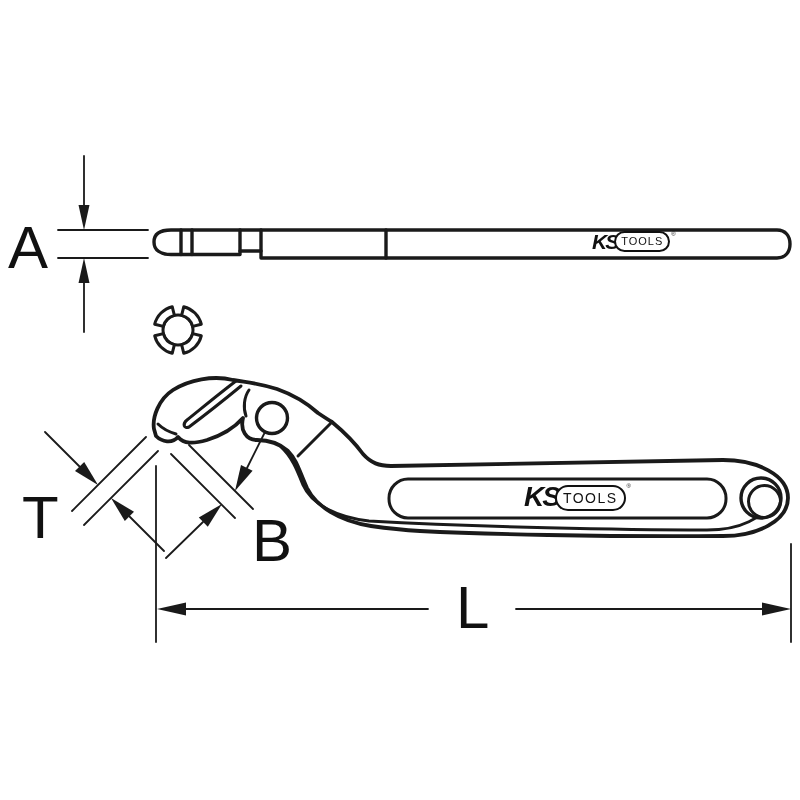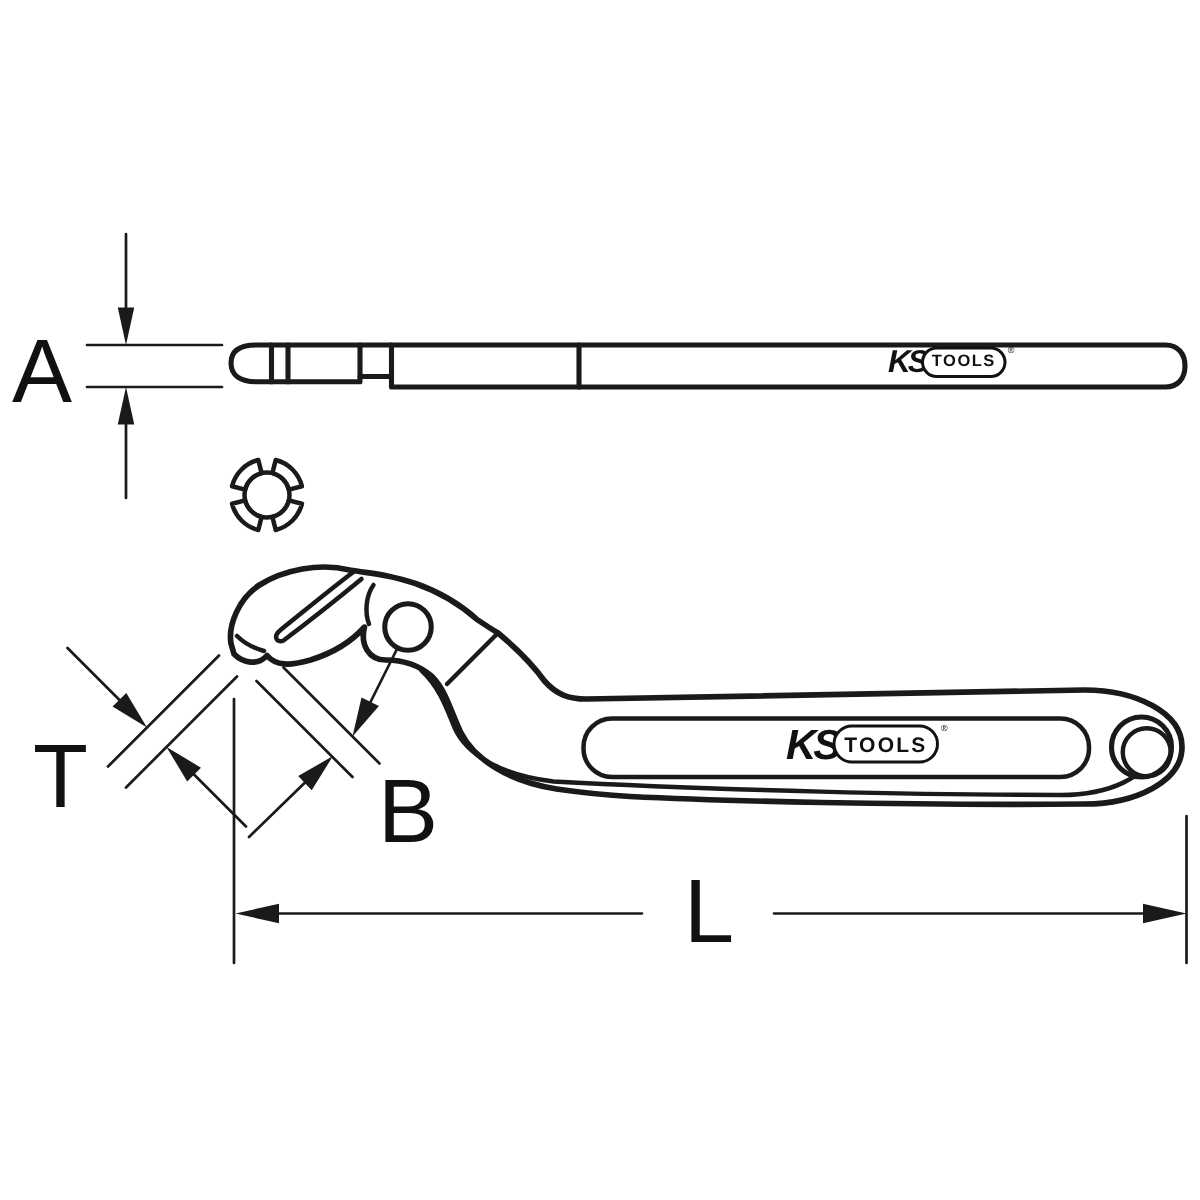--- a/index.html
+++ b/index.html
@@ -5,24 +5,24 @@
   html,body{margin:0;padding:0;background:#ffffff;}
   #stage{
     position:relative;width:800px;height:800px;background:#ffffff;overflow:hidden;
     font-family:"Liberation Sans", sans-serif;
   }
   #lineart{position:absolute;left:0;top:0;}
   .dim-label{
     position:absolute;font-size:60px;line-height:1;color:#111111;
     font-family:"Liberation Sans", sans-serif;user-select:none;
   }
-  .logo{position:absolute;display:flex;align-items:flex-start;color:#111111;}
+  .logo{position:absolute;display:flex;align-items:flex-end;color:#111111;}
   .logo .ks{font-style:italic;font-weight:bold;letter-spacing:-2px;line-height:1;}
   .logo .pill{
-    border:2px solid #111111;border-radius:999px;font-weight:bold;
+    border:2px solid #111111;border-radius:999px;font-weight:normal;
     display:flex;align-items:center;justify-content:center;line-height:1;
     background:#ffffff;
   }
   .logo .reg{font-size:6px;line-height:1;align-self:flex-start;margin-left:1px;}
   .logo-top .ks{font-size:21px;}
   .logo-top .pill{font-size:11px;height:17px;padding:0 5px;letter-spacing:1px;margin-left:-3px;}
   .logo-handle .ks{font-size:28px;}
   .logo-handle .pill{font-size:14px;height:22px;padding:0 6px;letter-spacing:1.5px;margin-left:-4px;border-width:2.5px;}
 </style>
 </head>

